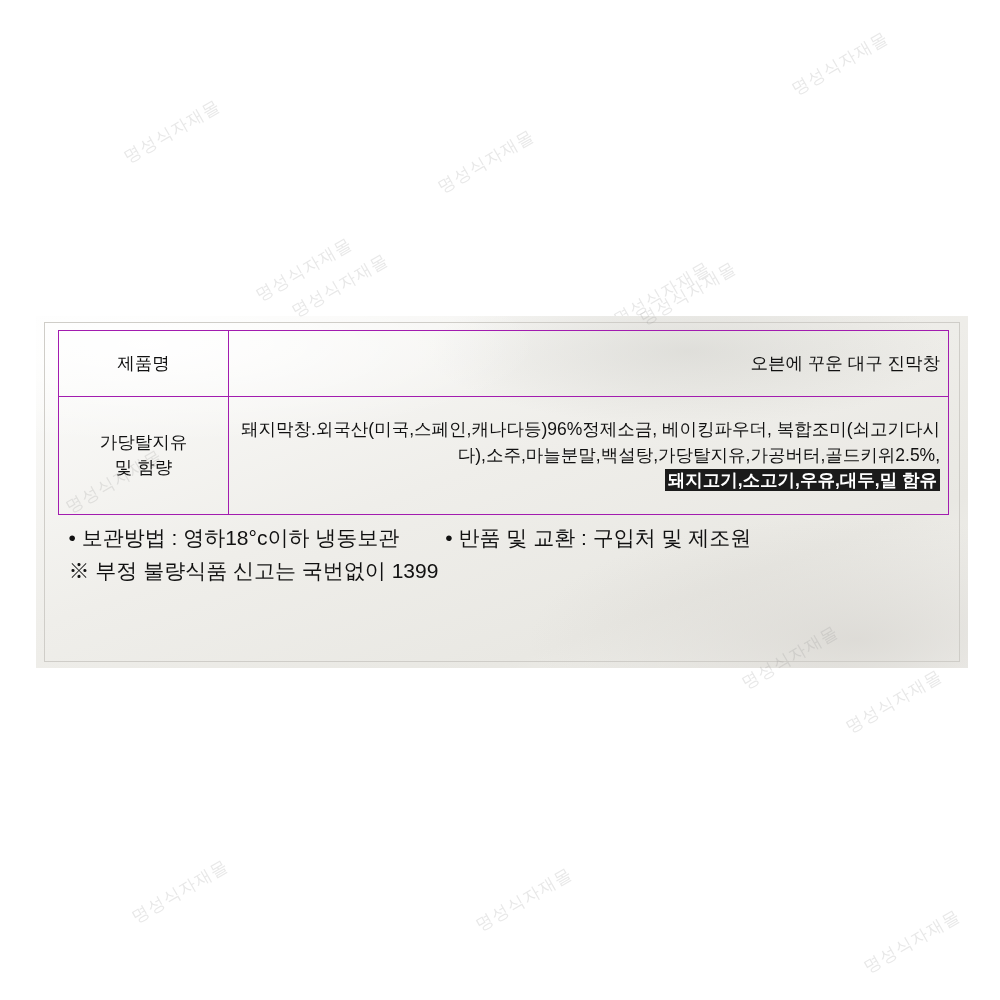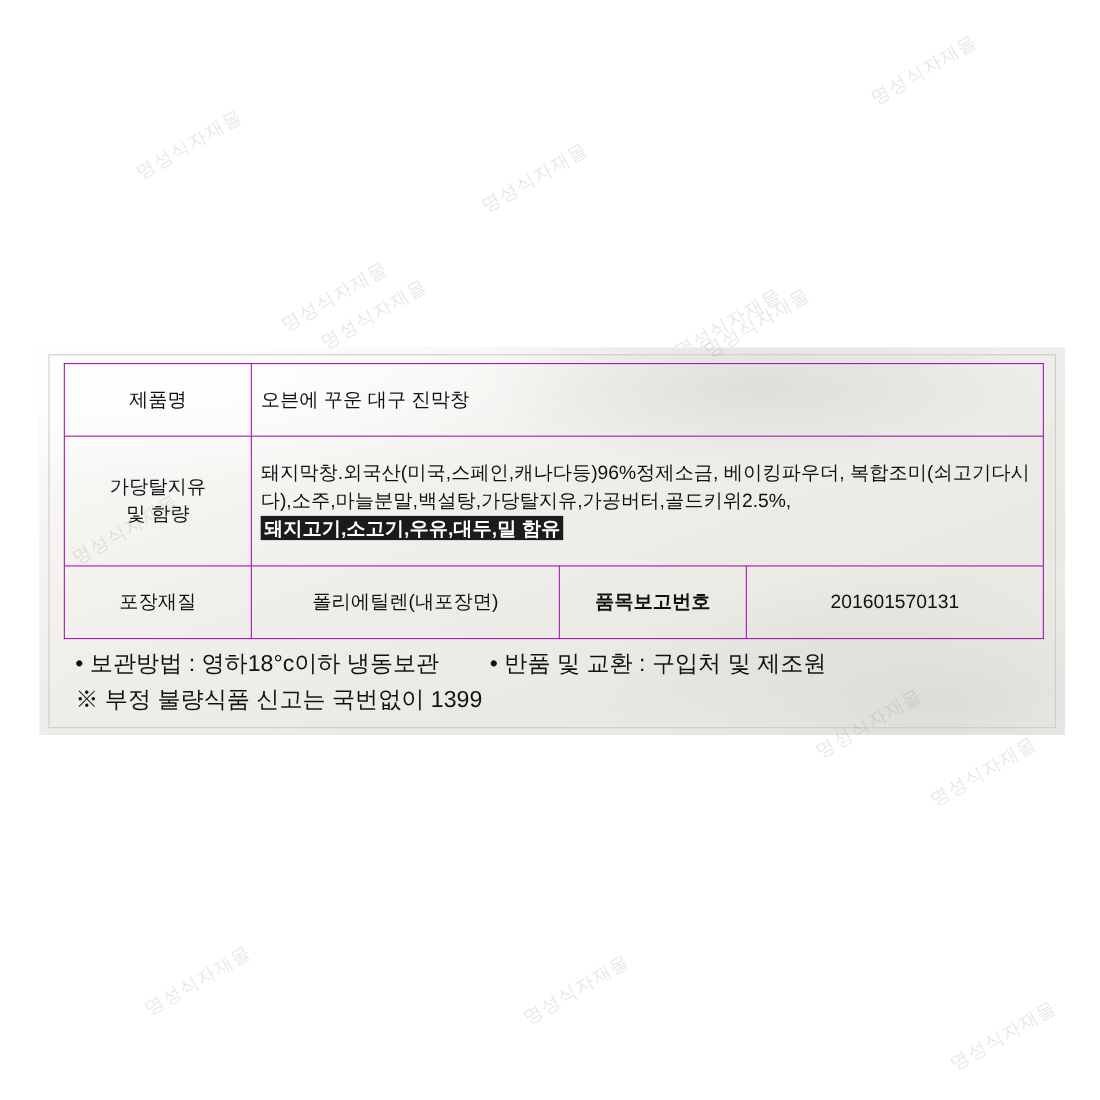--- a/index.html
+++ b/index.html
@@ -71,21 +71,21 @@
     color: #111;
     padding: 20px 8px;
     vertical-align: middle;
     line-height: 1.45;
   }
   td.hd {
     text-align: center;
     white-space: nowrap;
   }
   td.val {
-    text-align: left;
+    text-align: right;
   }
   td.ctr {
     text-align: center;
   }
   .bold {
     font-weight: bold;
   }
   .nb { border: none !important; }
 
   
@@ -170,26 +170,20 @@
         <td class="hd">
           <div>가당탈지유</div>
           <div>및 함량</div>
         </td>
         <td class="val" colspan="4">
           <span>돼지막창.외국산(미국,스페인,캐나다등)96%정제소금, 베이킹파우더, 복합조미(쇠고기다시다),소주,마늘분말,백설탕,가당탈지유,가공버터,골드키위2.5%,</span>
           <span class="allergen">돼지고기,소고기,우유,대두,밀 함유</span>
         </td>
       </tr>
 
-      <tr>
-        <td class="hd">포장재질</td>
-        <td class="ctr">폴리에틸렌(내포장면)</td>
-        <td class="ctr bold">품목보고번호</td>
-        <td class="ctr" colspan="2">201601570131</td>
-      </tr>
 
       <tr>
         <td class="nb" colspan="5" style="padding:2px 10px 6px 10px;">
           <div class="notes">
             <div class="row1">
               <span class="bullet">보관방법 : 영하18°c이하 냉동보관</span>
               <span class="bullet">반품 및 교환 : 구입처 및 제조원</span>
             </div>
             <div>※ 부정 불량식품 신고는 국번없이 1399</div>
           </div>

